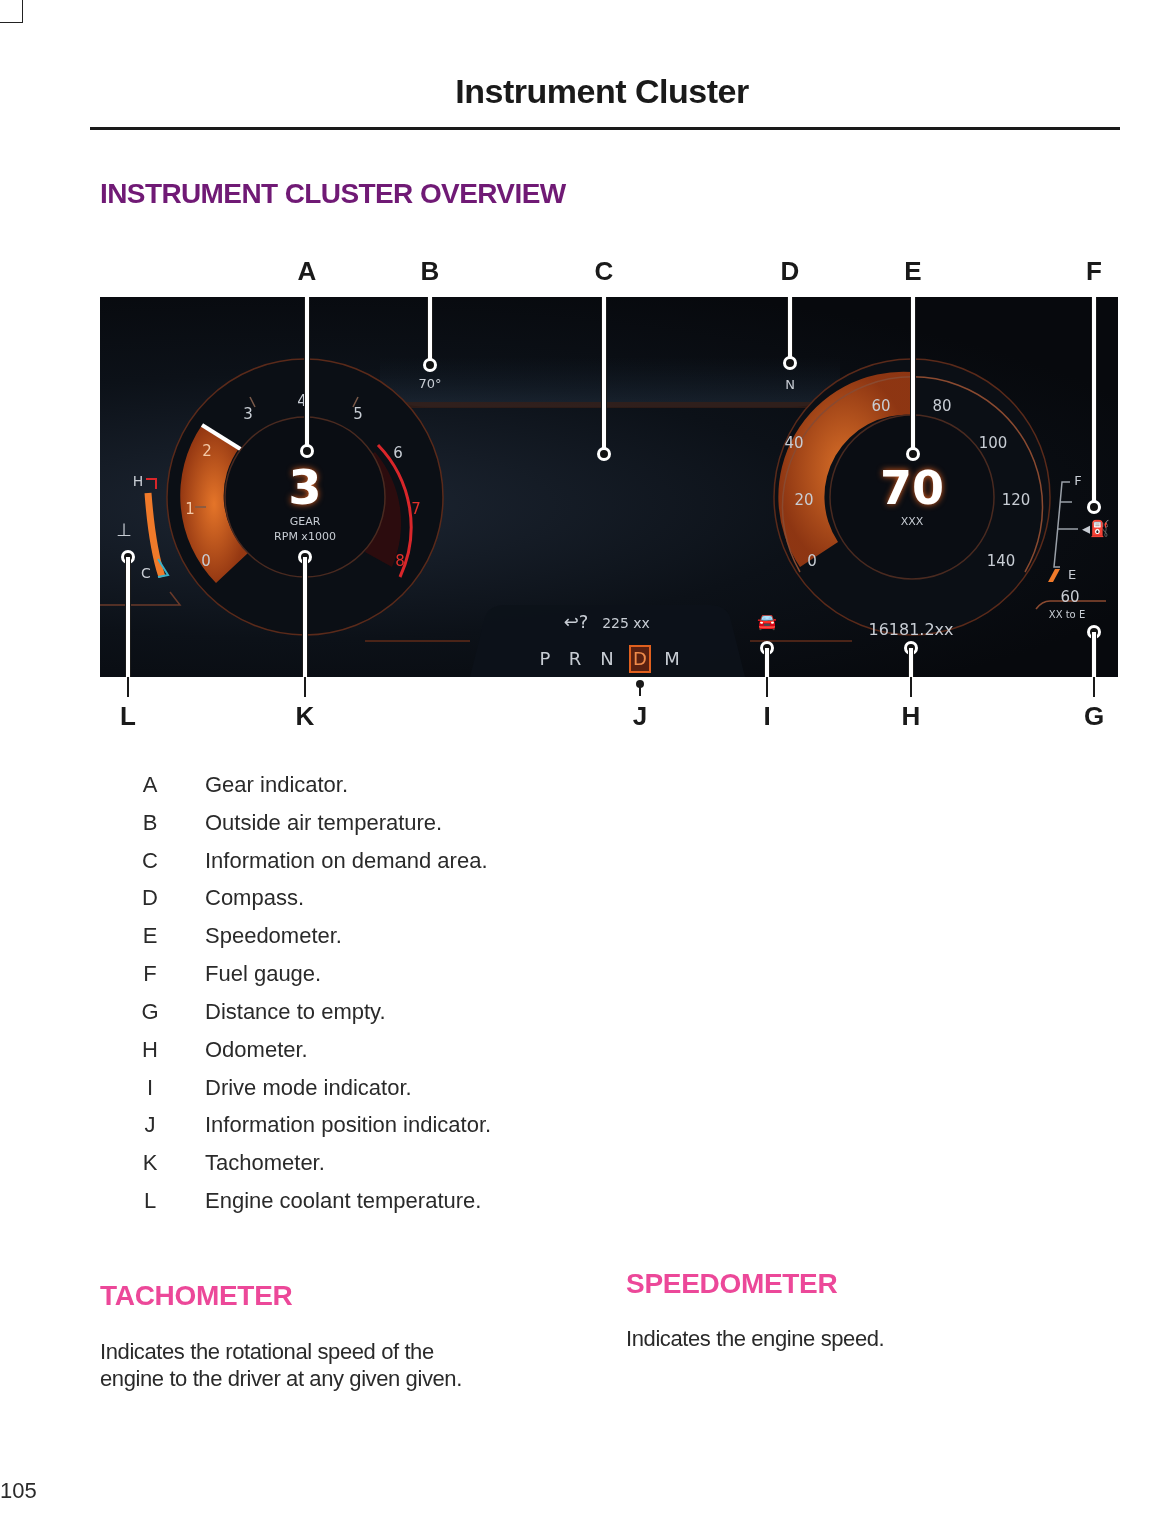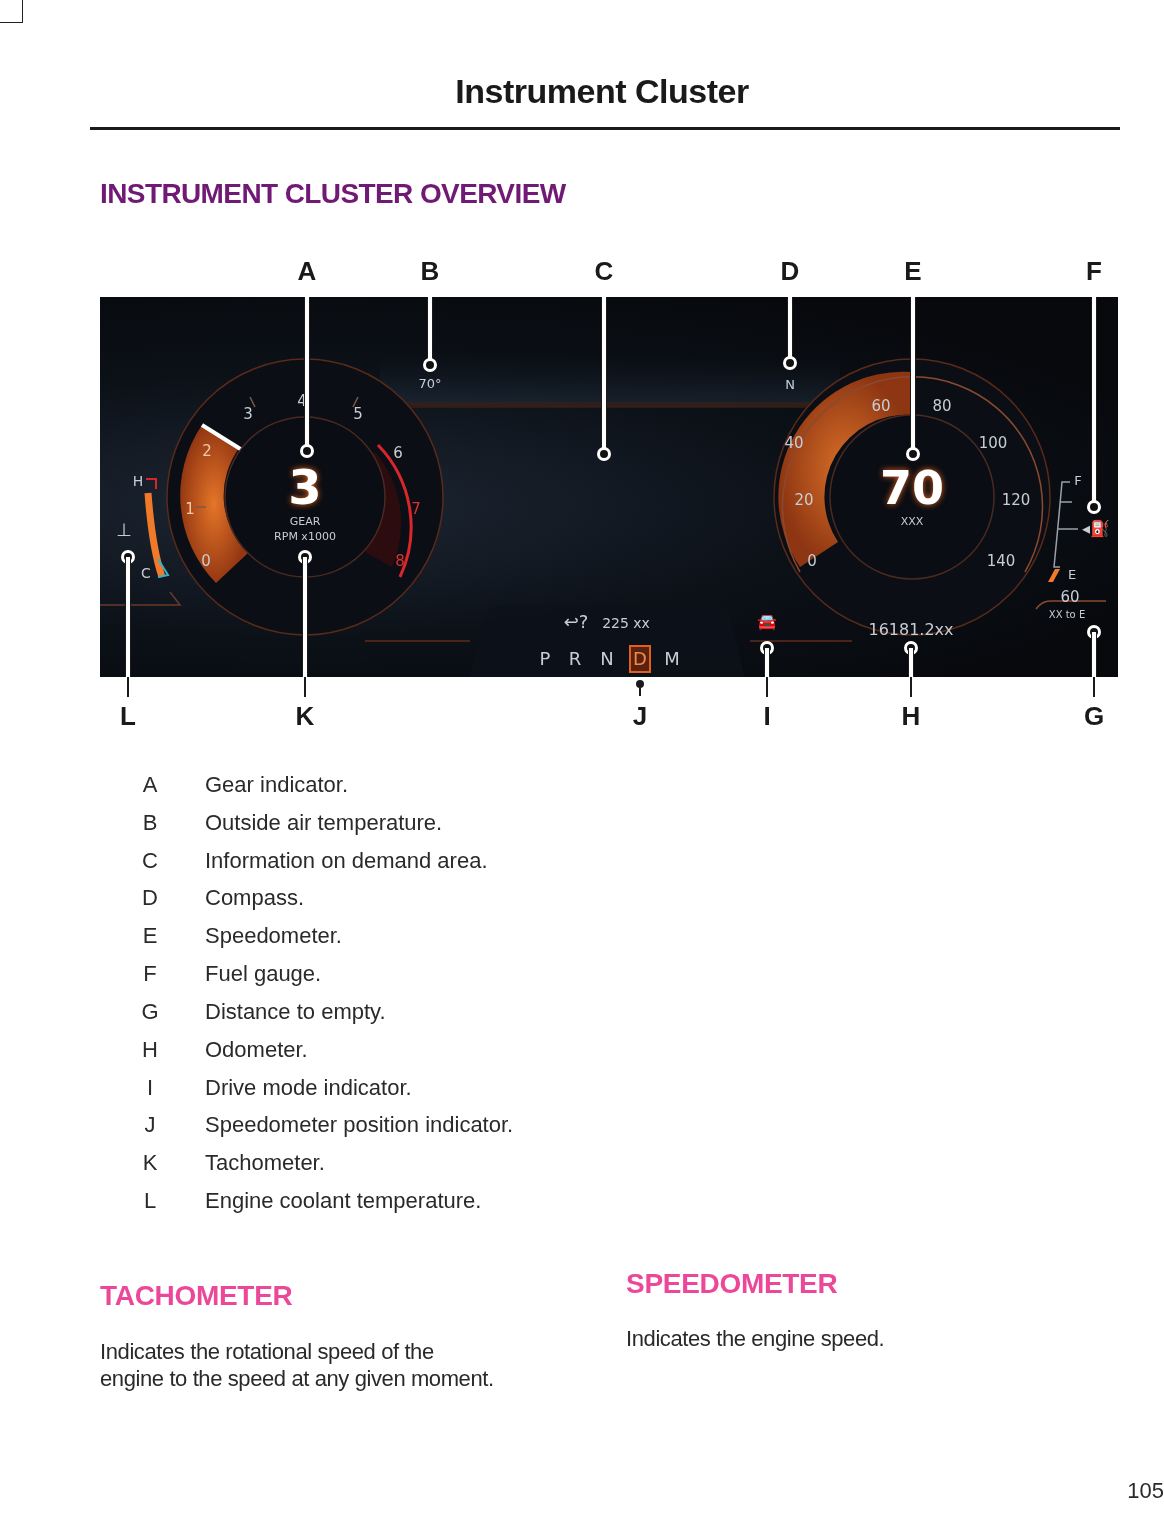--- a/index.html
+++ b/index.html
@@ -27,21 +27,21 @@
          background:#111; transform:translate(-50%,-50%); box-sizing:border-box; }
   .cl-text { position:absolute; color:#c8cdd4; font-family:"DejaVu Sans", sans-serif;
              transform:translateX(-50%); white-space:nowrap; }
   
   .legend { position:absolute; left:138px; top:772px; }
   .legend-row { position:absolute; left:0; height:38px; font-size:22px; color:#2a2a2a; white-space:nowrap; }
   .legend-key { position:absolute; left:0; width:24px; text-align:center; }
   .legend-desc { position:absolute; left:67px; }
   .h2 { position:absolute; font-weight:bold; font-size:28px; letter-spacing:-0.3px; color:#ec4899; }
   .para { position:absolute; font-size:22px; line-height:27px; color:#2a2a2a; letter-spacing:-0.4px; }
-  .page-number { position:absolute; left:0; right:0; top:1478px; text-align:right; font-size:22px;
+  .page-number { position:absolute; left:0; right:0; top:1478px; text-align:left; font-size:22px;
                  color:#2a2a2a; }
 </style>
 </head>
 <body>
 
 <div class="corner-mark"></div>
 <div class="page-header">Instrument Cluster</div>
 <div class="header-rule"></div>
 <div class="section-title">INSTRUMENT CLUSTER OVERVIEW</div>
 
@@ -239,33 +239,33 @@
   <div class="legend-row" style="top:265px">
       <span class="legend-key">H</span>
       <span class="legend-desc">Odometer.</span>
     </div>
   <div class="legend-row" style="top:303px">
       <span class="legend-key">I</span>
       <span class="legend-desc">Drive mode indicator.</span>
     </div>
   <div class="legend-row" style="top:340px">
       <span class="legend-key">J</span>
-      <span class="legend-desc">Speedometer position indicator.</span>
+      <span class="legend-desc">Information position indicator.</span>
     </div>
   <div class="legend-row" style="top:378px">
       <span class="legend-key">K</span>
       <span class="legend-desc">Tachometer.</span>
     </div>
   <div class="legend-row" style="top:416px">
       <span class="legend-key">L</span>
       <span class="legend-desc">Engine coolant temperature.</span>
     </div>
 </div>
 
 <div class="h2" style="left:100px;top:1280px">TACHOMETER</div>
 <div class="para" style="left:100px;top:1338px">
   <div>Indicates the rotational speed of the</div>
-  <div>engine to the speed at any given moment.</div>
+  <div>engine to the driver at any given given.</div>
 </div>
 <div class="h2" style="left:626px;top:1268px">SPEEDOMETER</div>
 <div class="para" style="left:626px;top:1325px">Indicates the engine speed.</div>
 
 <div class="page-number">105</div>
 
 </body></html>

